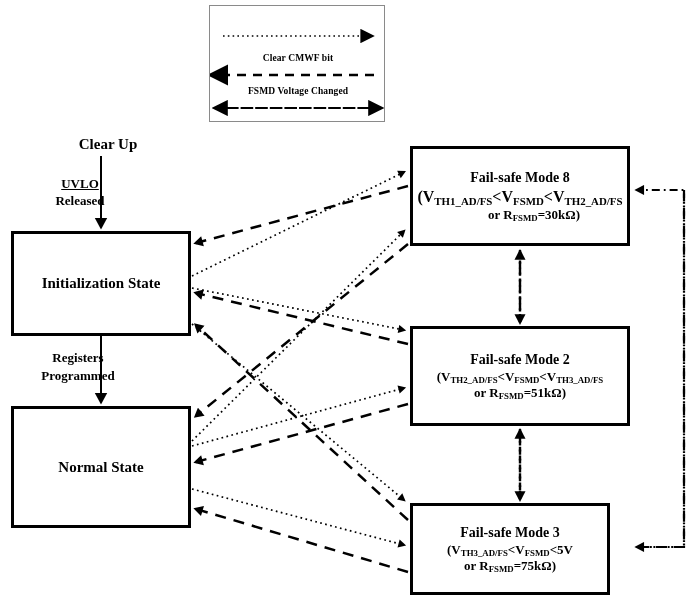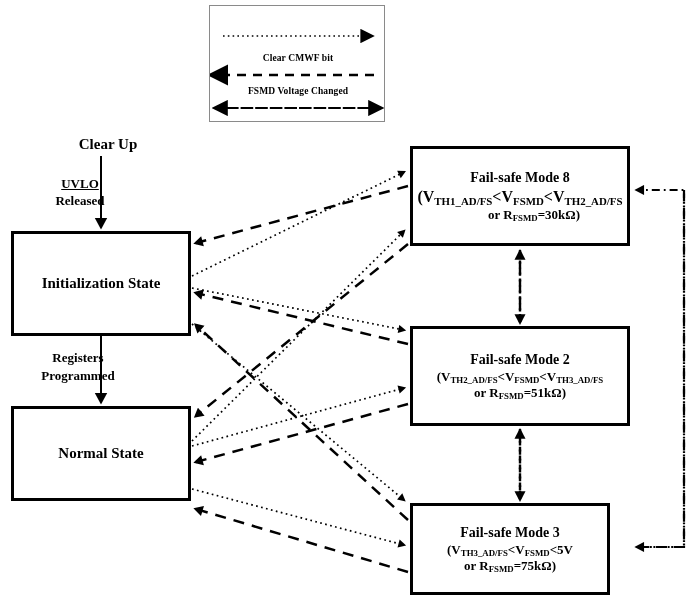--- a/index.html
+++ b/index.html
@@ -71,21 +71,21 @@
   <div class="label" style="left:38px;top:176px;width:84px;font-size:13px;text-decoration:underline;">UVLO</div>
   <div class="label" style="left:28px;top:193px;width:104px;font-size:13px;">Released</div>
 
   <div class="label" style="left:30px;top:350px;width:96px;font-size:13px;">Registers</div>
   <div class="label" style="left:18px;top:368px;width:120px;font-size:13px;">Programmed</div>
 
   <div class="box" style="left:11px;top:231px;width:180px;height:105px;">
     <div class="line" style="font-size:15px;">Initialization State</div>
   </div>
 
-  <div class="box" style="left:11px;top:406px;width:180px;height:95px;">
+  <div class="box" style="left:11px;top:406px;width:180px;height:122px;">
     <div class="line" style="font-size:15px;">Normal State</div>
   </div>
 
   <div class="box" style="left:410px;top:146px;width:220px;height:100px;">
     <div class="line" style="font-size:14px;">Fail-safe Mode 8</div>
     <div class="line" style="font-size:16px;"><span>(V</span><sub>TH1_AD/FS</sub><span>&lt;V</span><sub>FSMD</sub><span>&lt;V</span><sub>TH2_AD/FS</sub></div>
     <div class="line" style="font-size:13px;margin-left:28px;"><span>or R</span><sub>FSMD</sub><span>=30kΩ)</span></div>
   </div>
 
   <div class="box" style="left:410px;top:326px;width:220px;height:100px;">

